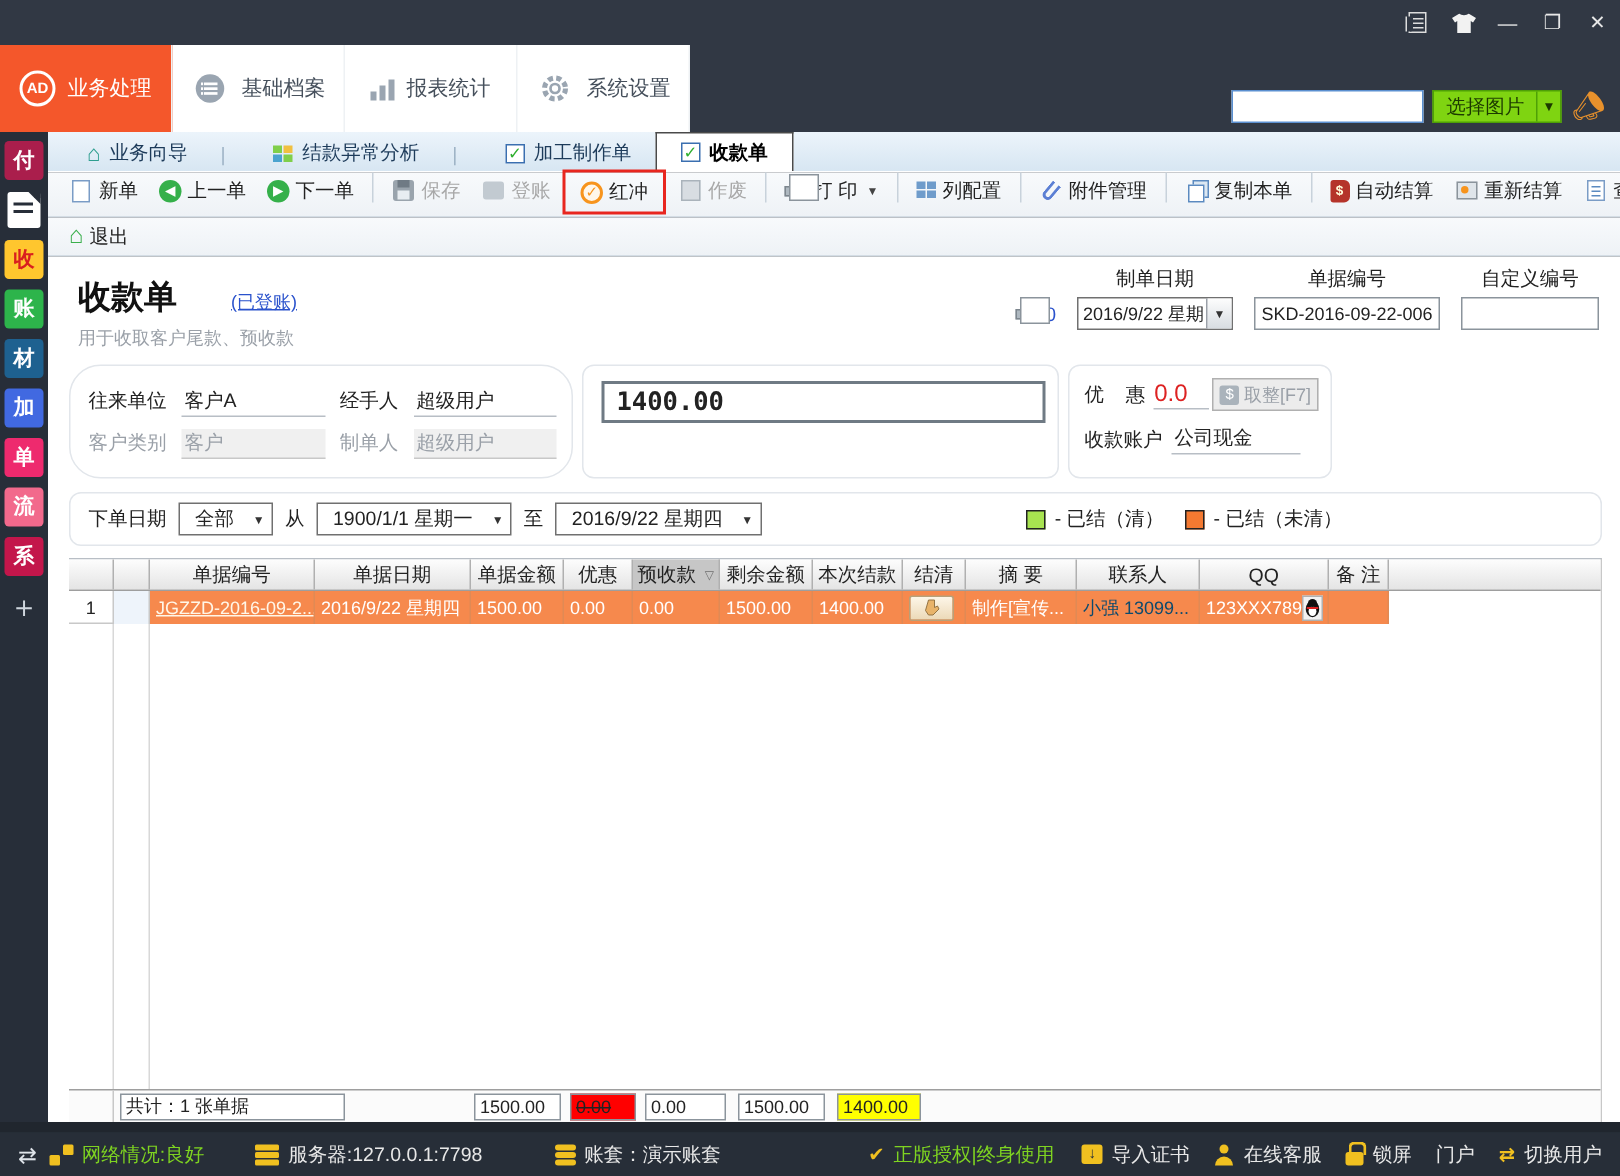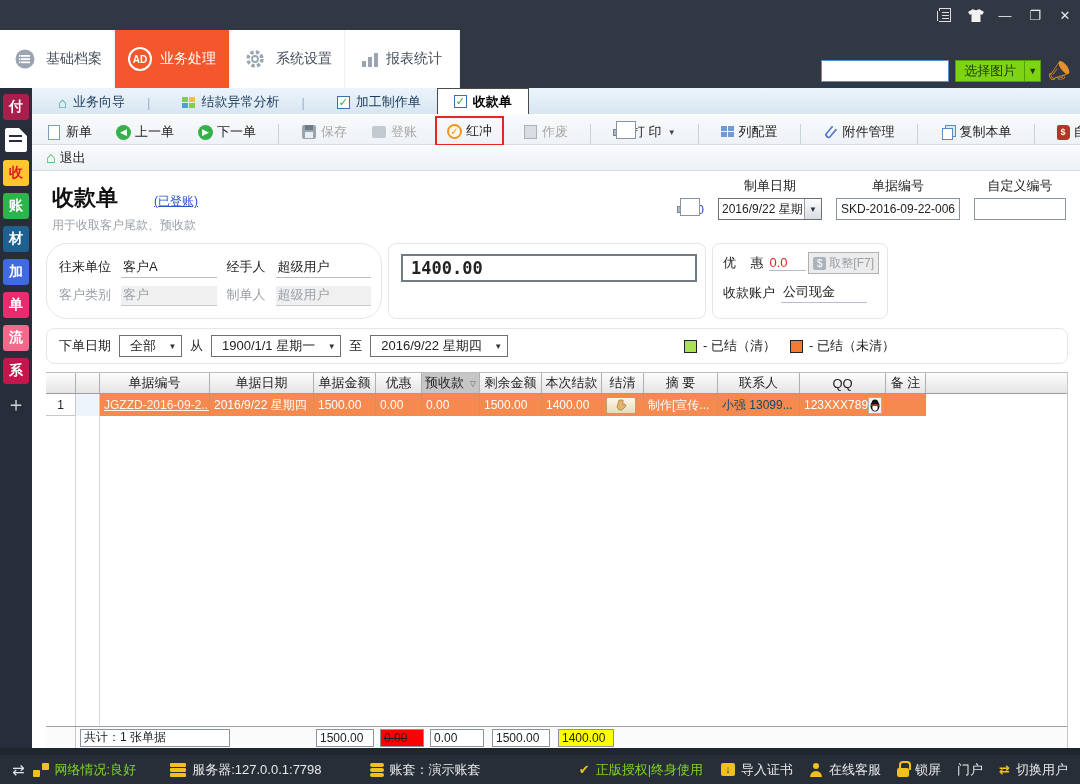--- a/index.html
+++ b/index.html
@@ -50,21 +50,21 @@
   .tabbar { height:26px; background:linear-gradient(#ecf4fb,#d7e6f2); display:flex; align-items:flex-end; padding-left:10px; flex:none; }
   .tab { height:24px; display:flex; align-items:center; gap:6px; padding:0 16px; color:#1d3b5a; cursor:pointer; font-size:13px; }
   .tab .sep { color:#9fb4c6; margin-left:16px; }
   .tab.active { background:#fff; border:1px solid #4a4a4a; border-bottom:none; height:26px; font-weight:bold; color:#000; }
   .home-ic { color:#2e9e8f; font-size:15px; line-height:1; }
   .grid-ic { width:13px; height:11px; display:grid; grid-template-columns:6px 6px; grid-template-rows:5px 5px; gap:1px; }
   .grid-ic i { background:#7fcf4a; } .grid-ic i:nth-child(2){ background:#f0c040; } .grid-ic i:nth-child(3){ background:#4aa3cf; }
   .chk-ic { width:13px; height:13px; background:#fff; border:1px solid #3a6fb0; color:#2faf2f; font-size:11px; font-weight:bold; display:flex; align-items:center; justify-content:center; }
 
   
-  .toolbar { height:31px; background:linear-gradient(#f8fafc,#eef2f6); border-top:1px solid #fff; border-bottom:1px solid #d4dde5; display:flex; align-items:flex-end; padding-left:8px; gap:12px; flex:none; }
+  .toolbar { height:31px; background:linear-gradient(#f8fafc,#eef2f6); border-top:1px solid #fff; border-bottom:1px solid #d4dde5; display:flex; align-items:flex-start; padding-left:8px; gap:2px; flex:none; }
   .toolbar2 { height:26px; background:linear-gradient(#f8fafc,#eef2f6); border-bottom:1px solid #d4dde5; display:flex; align-items:center; padding-left:8px; flex:none; }
   .tbtn { display:flex; align-items:center; gap:4px; padding:3px 6px; cursor:pointer; color:#222; white-space:nowrap; }
   .tbtn.disabled { color:#a8a8a8; cursor:default; }
   .tbtn .caret { font-size:8px; color:#444; margin-left:2px; }
   .vsep { width:1px; height:20px; background:#c8d2db; margin:0 4px; flex:none; }
   .hl-red { border:2px solid #e8261f; padding:1px 4px; margin:-2px 0; }
   .ic { width:16px; height:16px; flex:none; position:relative; display:inline-flex; align-items:center; justify-content:center; }
   .ic-new { background:#fff; border:1px solid #7a9cc6; width:12px; height:15px; }
   .circ { width:15px; height:15px; border-radius:50%; background:#35b04a; color:#fff; font-size:9px; display:flex; align-items:center; justify-content:center; }
   .ic-save { width:14px; height:14px; background:#9aa4ad; border-radius:2px; position:relative; }
@@ -110,21 +110,21 @@
   .p1 { width:336px; display:grid; grid-template-columns:auto 1fr auto 1fr; column-gap:10px; row-gap:8px; align-content:center;border-radius:21px; }
   .flab { font-size:13px; color:#222; white-space:nowrap; }
   .flab.dim { color:#9aa0a8; }
   .uline { border-bottom:1px solid #b8bec5; font-size:13px; padding:0 2px 1px; min-width:80px; white-space:nowrap; }
   .uline.dim { background:#f0f0f0; color:#9aa0a8; border-bottom:1px solid #c8c8c8; }
   .p2 { width:318px; }
   .p2 .amt-label { font-size:13px; margin-bottom:4px; }
   .amt-box { width:296px; height:28px; border:2px solid #6f7a84; display:flex; align-items:center; padding-left:8px; font-family:"DejaVu Sans Mono",monospace; font-size:17px; font-weight:bold; }
   .p3 { width:176px; padding:8px 8px 8px 10px; }
   .p3row { display:flex; align-items:center; margin-bottom:9px; }
-  .disc-val { color:#d22; font-size:13px; border-bottom:1px solid #b8bec5; width:37px; margin-left:6px; overflow:hidden; white-space:nowrap; }
+  .disc-val { color:#d22; font-size:16px; border-bottom:1px solid #b8bec5; width:37px; margin-left:6px; overflow:hidden; white-space:nowrap; }
   .round-btn { margin-left:2px; height:22px; background:#ececec; border:1px solid #b0b0b0; color:#9aa0a8; font-size:12px; display:flex; align-items:center; gap:3px; padding:0 4px; white-space:nowrap; }
   .dollar { width:13px; height:13px; background:#aab3bb; color:#fff; font-size:10px; display:flex; align-items:center; justify-content:center; border-radius:2px; }
   .p4 { width:172px; padding-top:12px; }
   .p4row { display:flex; align-items:center; gap:8px; margin-bottom:12px; }
   .nline { flex:1; border-bottom:1px solid #b8bec5; height:14px; }
 
   .filterbar { margin-top:9px; height:36px; border:1px solid #e2e6eb; border-radius:8px; display:flex; align-items:center; padding:0 12px; gap:8px; flex:none; }
   .fcombo { height:22px; border:1px solid #707070; background:#fff; display:flex; align-items:center; }
   .fcombo .cval { padding:0 8px 0 10px; font-size:13px; white-space:nowrap; }
   .fcombo .cbtn { width:17px; height:100%; font-size:8px; display:flex; align-items:center; justify-content:center; color:#333; }
@@ -194,54 +194,54 @@
           </svg>
       </span>
     </span>
     <span class="tb-btn">—</span>
     <span class="tb-btn">❐</span>
     <span class="tb-btn">✕</span>
   </div>
 
   <div class="navbar">
     <div class="nav-items">
+      <div class="nav-item active">
+        <span class="ad-badge">AD</span>
+        <span class="nlabel">业务处理</span>
+      </div>
       <div class="nav-item">
         <span class="nav-ic">
           <svg width="22" height="22" viewBox="0 0 22 22">
               <circle cx="11" cy="11" r="9.5" fill="#9aa5b1"></circle>
               <rect x="7" y="7" width="9" height="1.8" fill="#fff"></rect>
               <rect x="7" y="10.2" width="9" height="1.8" fill="#fff"></rect>
               <rect x="7" y="13.4" width="9" height="1.8" fill="#fff"></rect>
               <rect x="5" y="7" width="1.4" height="1.8" fill="#fff"></rect>
               <rect x="5" y="10.2" width="1.4" height="1.8" fill="#fff"></rect>
               <rect x="5" y="13.4" width="1.4" height="1.8" fill="#fff"></rect>
             </svg>
         </span>
         <span class="nlabel">基础档案</span>
       </div>
-      <div class="nav-item active">
-        <span class="ad-badge">AD</span>
-        <span class="nlabel">业务处理</span>
+      <div class="nav-item">
+        <span class="bars">
+            <i style="height:6px"></i>
+            <i style="height:10px"></i>
+            <i style="height:14px"></i>
+          </span>
+        <span class="nlabel">报表统计</span>
       </div>
       <div class="nav-item">
         <span class="nav-ic">
           <svg width="22" height="22" viewBox="0 0 22 22">
               <circle cx="11" cy="11" r="7" fill="none" stroke="#9aa5b1" stroke-width="3.4" stroke-dasharray="3.4 2.2"></circle>
               <circle cx="11" cy="11" r="3" fill="none" stroke="#9aa5b1" stroke-width="1.8"></circle>
             </svg>
         </span>
         <span class="nlabel">系统设置</span>
-      </div>
-      <div class="nav-item">
-        <span class="bars">
-            <i style="height:6px"></i>
-            <i style="height:10px"></i>
-            <i style="height:14px"></i>
-          </span>
-        <span class="nlabel">报表统计</span>
       </div>
     </div>
     <div class="navbar-right">
       <div class="img-input"></div>
       <div class="pick-btn">
         <span class="lbl">选择图片</span>
         <span class="caret">▼</span>
       </div>
       <span class="horn">📣︎</span>
     </div>

